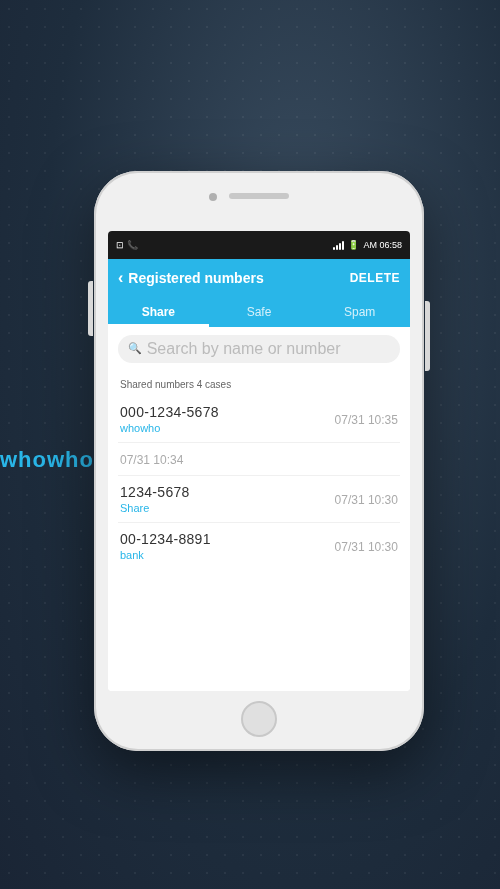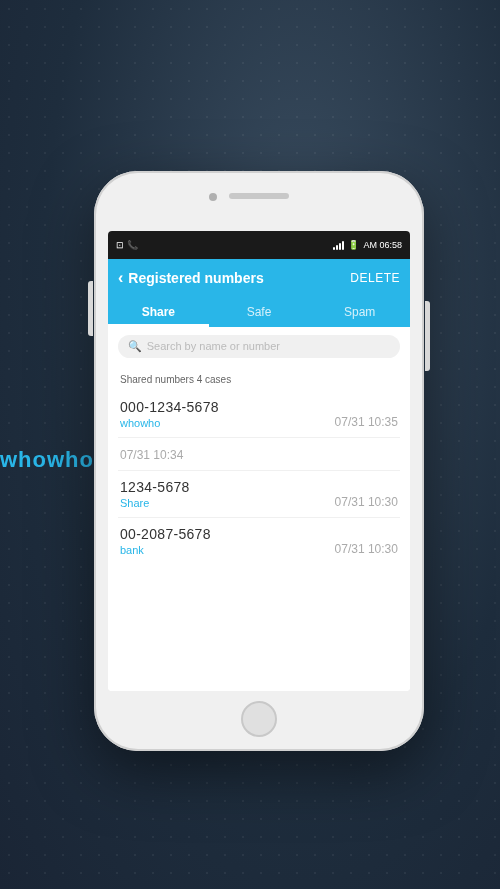--- a/index.html
+++ b/index.html
@@ -210,21 +210,21 @@
 
     .top-bar-title {
       color: #fff;
       font-size: 14px;
       font-weight: 600;
     }
 
     .delete-btn {
       color: #fff;
       font-size: 12px;
-      font-weight: 400;
+      font-weight: 700;
       letter-spacing: 0.5px;
     }
 
     
     .tabs {
       background: #29b6e8;
       display: flex;
       flex-shrink: 0;
       justify-content: center;
     }
@@ -270,42 +270,42 @@
       gap: 5px;
     }
 
     .search-icon-inner {
       color: #aaa;
       font-size: 11px;
     }
 
     .search-placeholder {
       color: #bbb;
-      font-size: 11px;
+      font-size: 16px;
     }
 
     
     .list-area {
       flex: 1;
       overflow: hidden;
       background: #fff;
       padding: 8px 10px 12px;
     }
 
     .section-label {
       font-size: 10px;
       color: #666;
       margin-bottom: 6px;
       padding-left: 2px;
     }
 
     .number-item {
       display: flex;
       justify-content: space-between;
-      align-items: flex-end;
+      align-items: center;
       padding: 8px 2px;
       border-bottom: 1px solid #f0f0f0;
     }
 
     .number-item:last-child {
       border-bottom: none;
     }
 
     .item-left {}
 
@@ -409,21 +409,21 @@
         <div class="number-item">
           <div class="item-left">
             <div class="item-number">1234-5678</div>
             <div class="item-tag">Share</div>
           </div>
           <div class="item-date">07/31 10:30</div>
         </div>
 
         <div class="number-item">
           <div class="item-left">
-            <div class="item-number">00-2087-5678</div>
+            <div class="item-number">00-1234-8891</div>
             <div class="item-tag">bank</div>
           </div>
           <div class="item-date">07/31 10:30</div>
         </div>
 
       </div>
 
     </div>
   </div>
 

